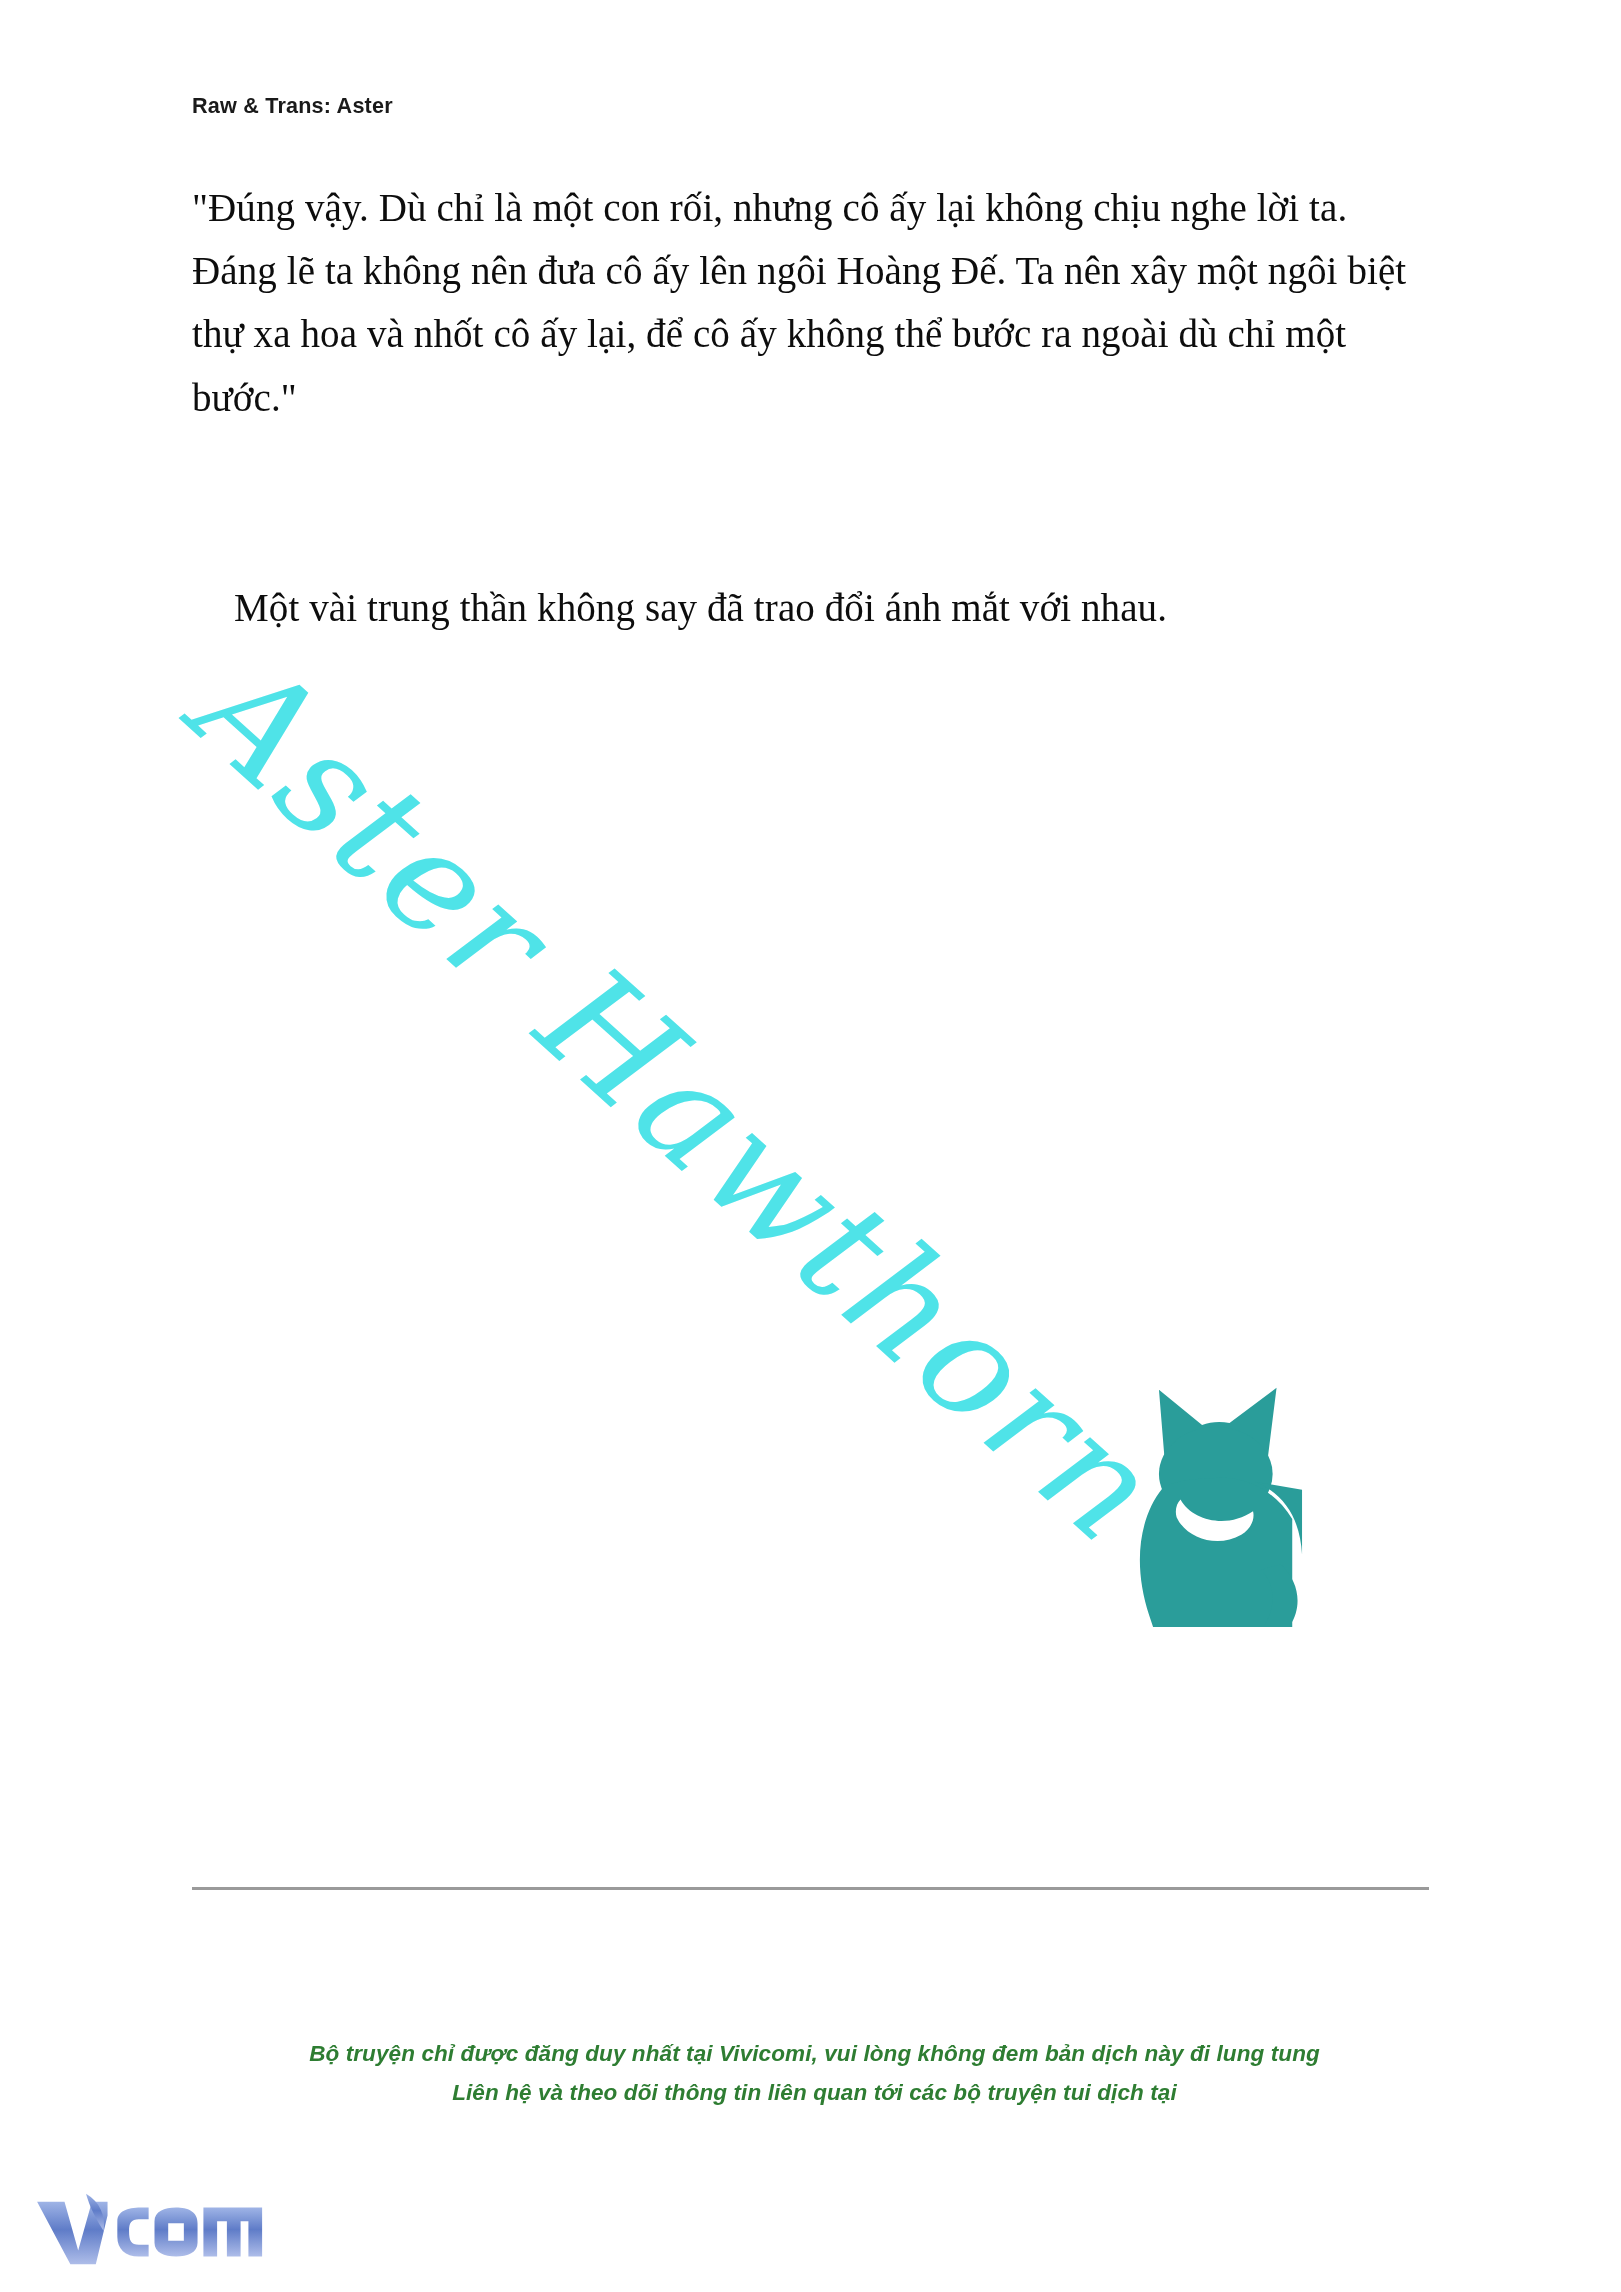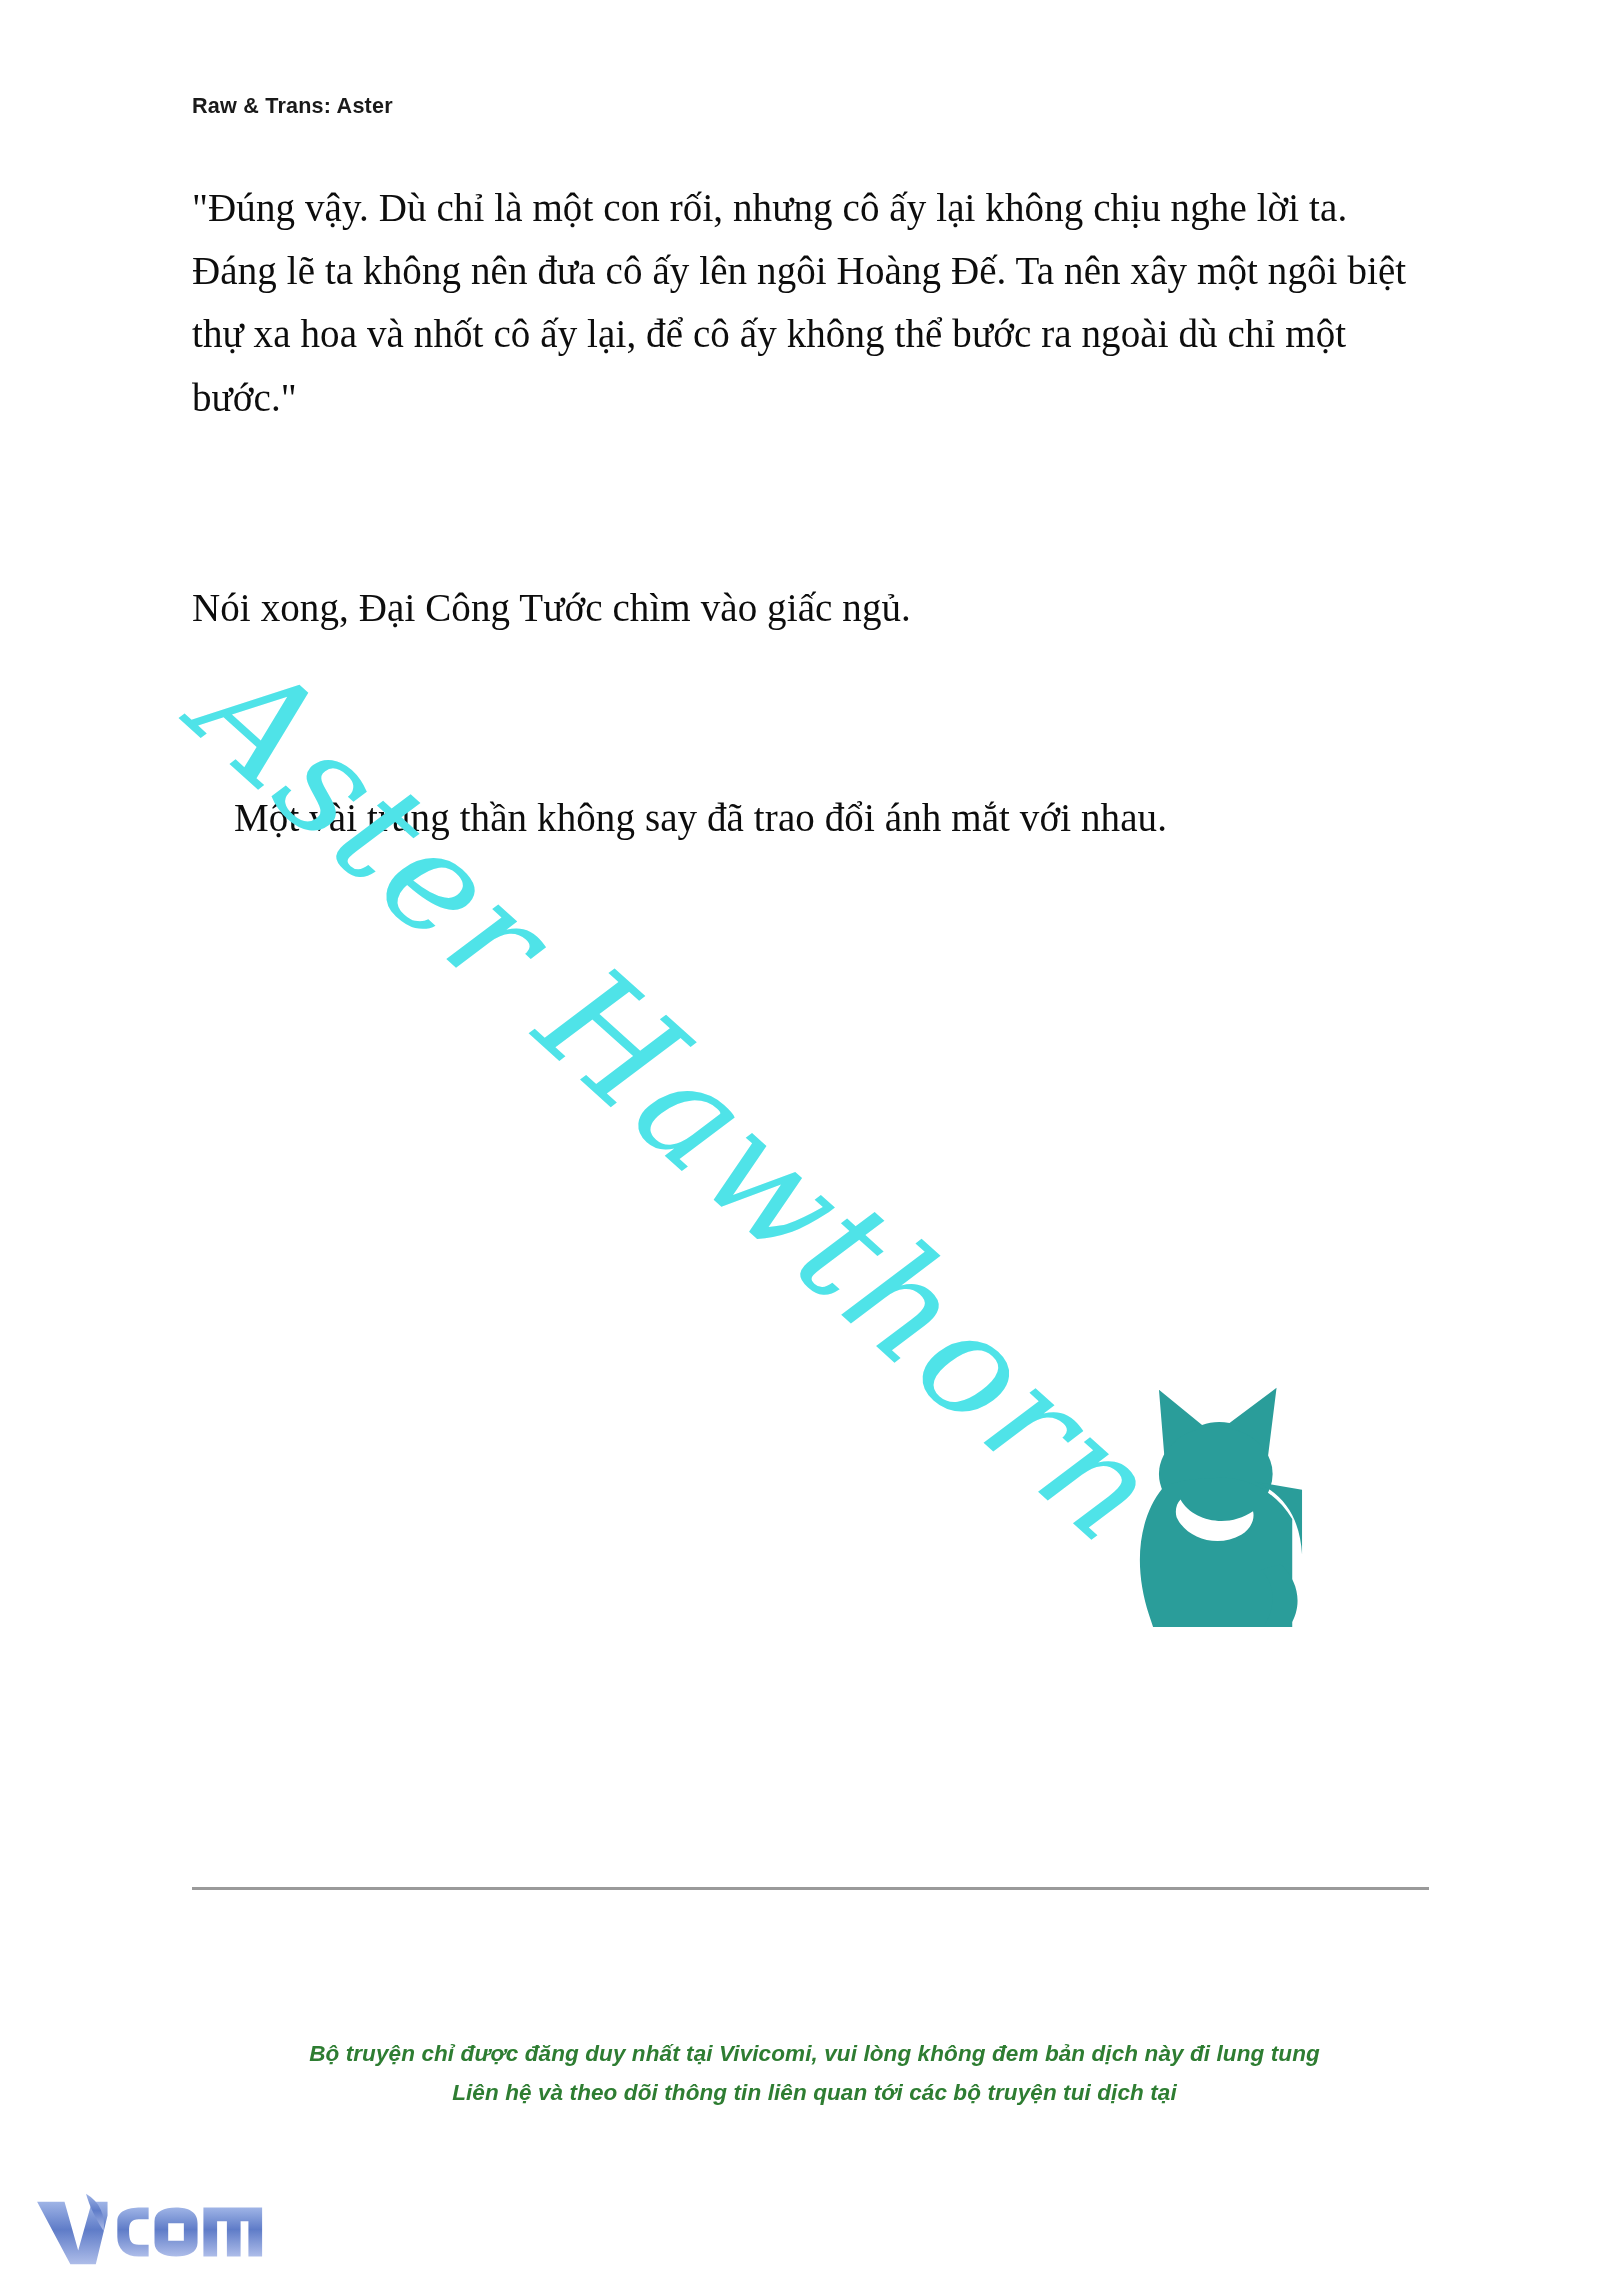--- a/index.html
+++ b/index.html
@@ -123,21 +123,20 @@
 </style>
 </head>
 <body>
 
 <div class="page">
 
   <div class="doc-header">Raw &amp; Trans: Aster</div>
 
   <div class="content">
     <p class="para p-first">"Đúng vậy. Dù chỉ là một con rối, nhưng cô ấy lại không chịu nghe lời ta. Đáng lẽ ta không nên đưa cô ấy lên ngôi Hoàng Đế. Ta nên xây một ngôi biệt thự xa hoa và nhốt cô ấy lại, để cô ấy không thể bước ra ngoài dù chỉ một bước."</p>
-    <p class="para p-short">Nói xong, Đại Công Tước chìm vào giấc ngủ.</p>
     <p class="para p-mid">Một vài trung thần không say đã trao đổi ánh mắt với nhau.</p>
   </div>
 
   <div class="watermark">
     <svg viewBox="0 0 980 760" xmlns="http://www.w3.org/2000/svg" aria-hidden="true">
       <text x="20" y="180" transform="rotate(42 20 180)">Aster Hawthorn</text>
     </svg>
   </div>
 
   <div class="cat-logo">

